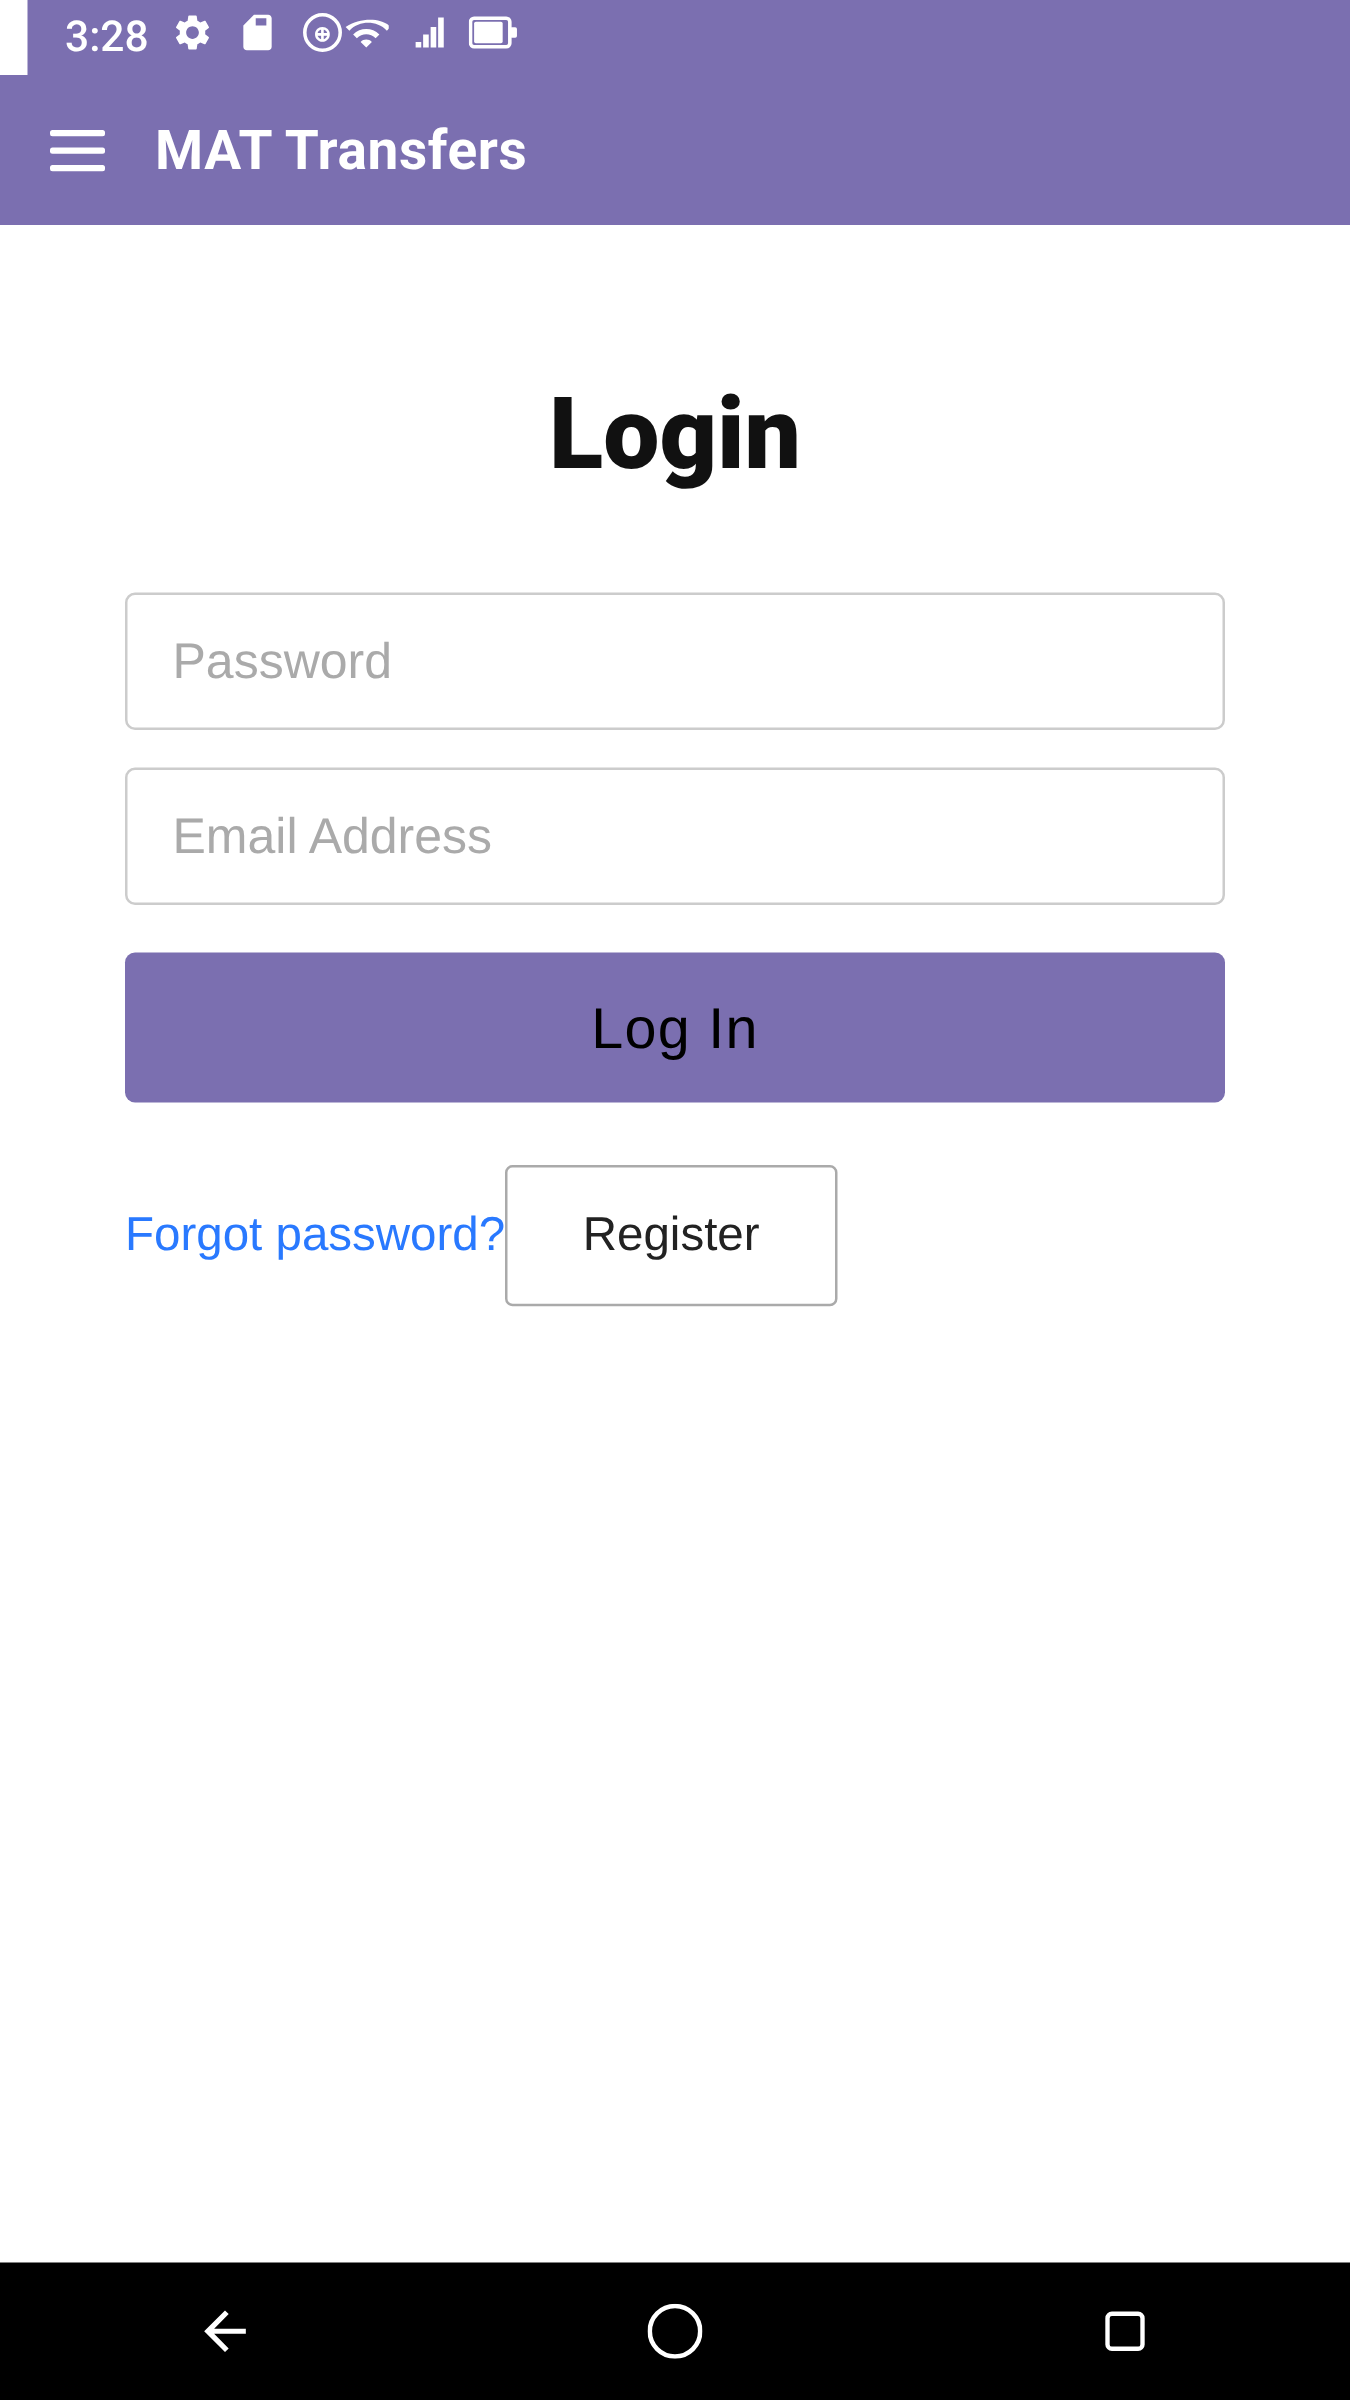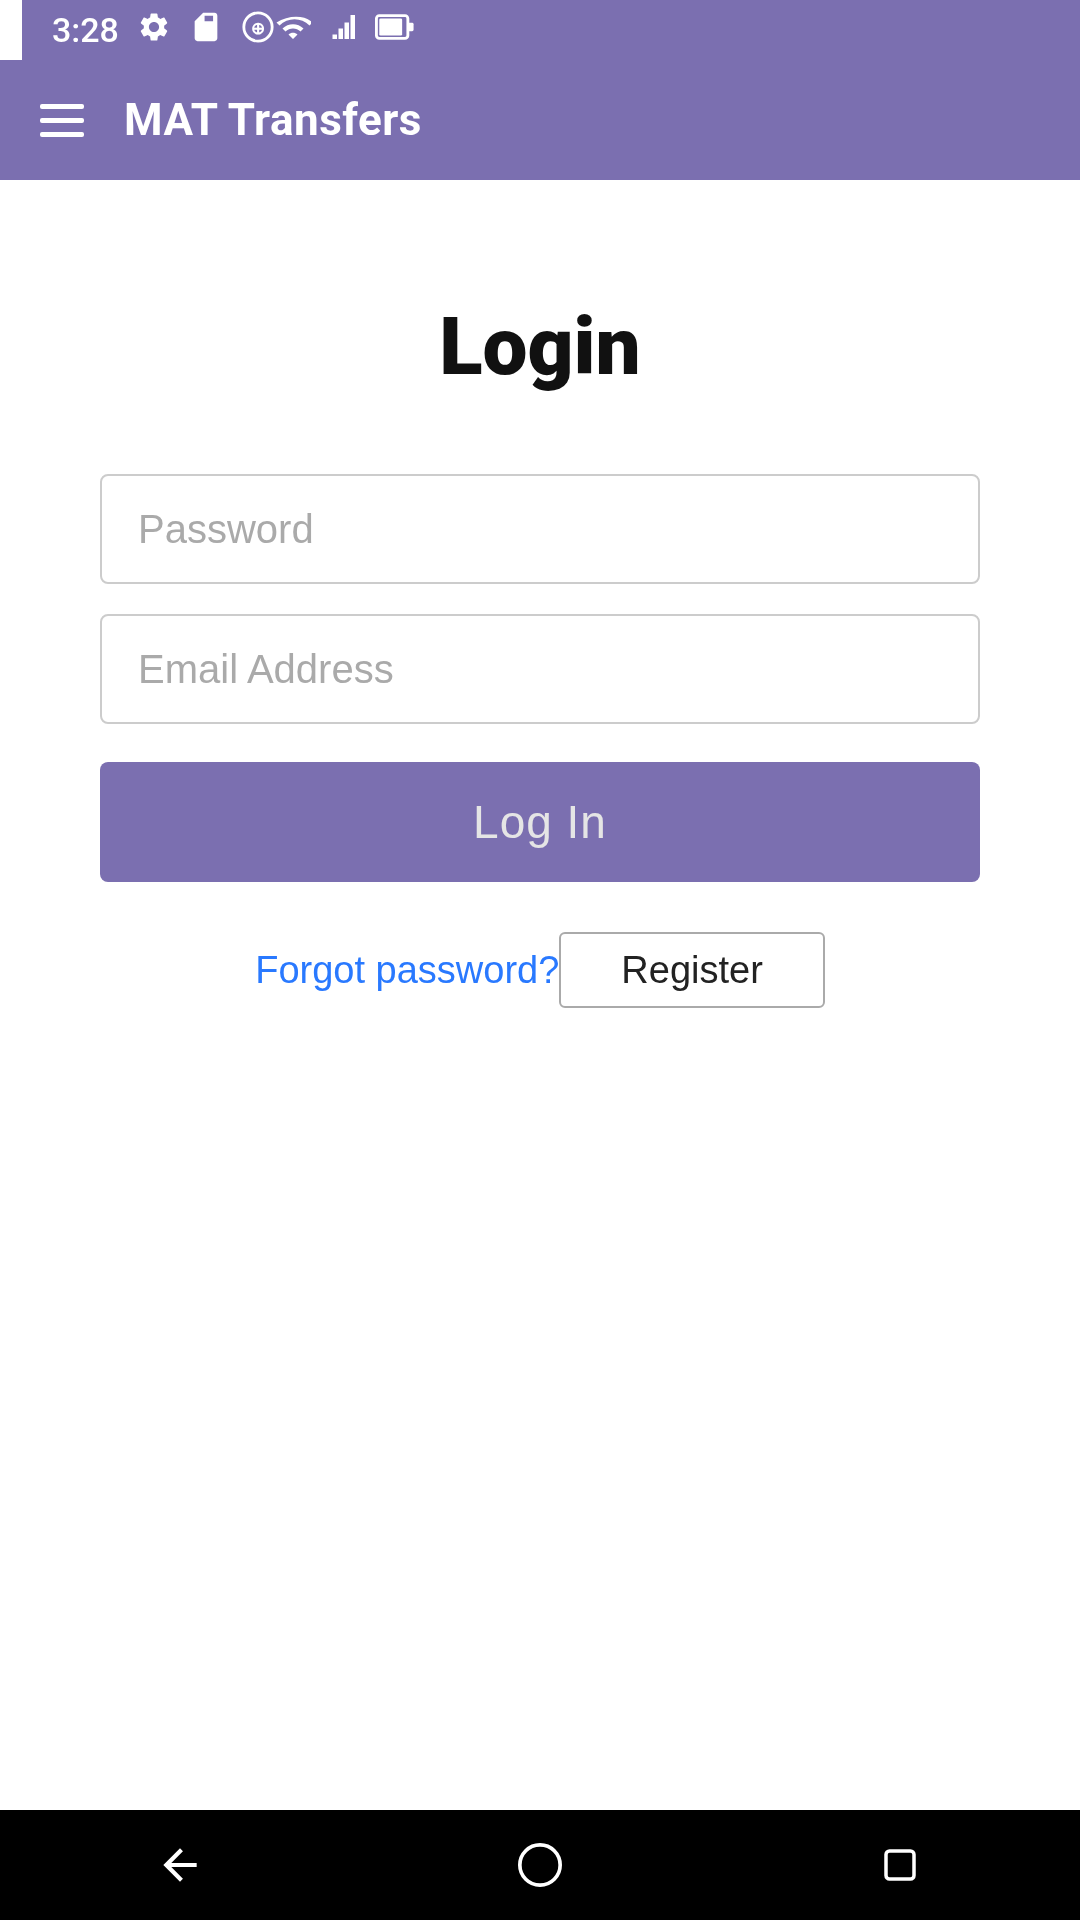--- a/index.html
+++ b/index.html
@@ -129,49 +129,49 @@
       color: #aaaaaa;
     }
 
     .login-button {
       width: 100%;
       max-width: 880px;
       height: 120px;
       background: #7b6fb0;
       border: none;
       border-radius: 8px;
-      color: #e5e5e5;
+      color: #000000;
       font-size: 46px;
       font-weight: 500;
       cursor: pointer;
       margin-top: 8px;
       letter-spacing: 1px;
     }
 
     .bottom-actions {
       width: 100%;
       max-width: 880px;
       display: flex;
-      justify-content: center;
+      justify-content: flex-start;
       align-items: center;
       margin-top: 50px;
     }
 
     .forgot-password-link {
       color: #2979ff;
       font-size: 38px;
       font-weight: 500;
       cursor: pointer;
       text-decoration: none;
       background: none;
       border: none;
     }
 
     .register-button {
-      height: 76px;
+      height: 113px;
       padding: 0 60px;
       background: #ffffff;
       border: 2px solid #aaaaaa;
       border-radius: 6px;
       color: #222222;
       font-size: 38px;
       font-weight: 500;
       cursor: pointer;
     }
 

